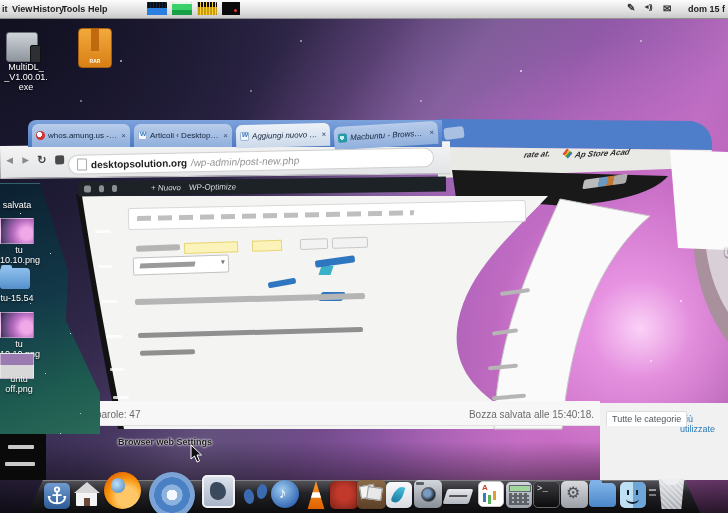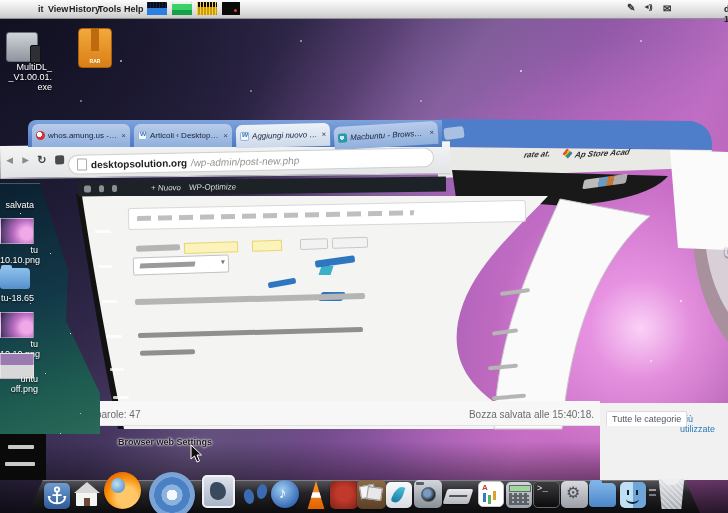--- a/index.html
+++ b/index.html
@@ -17,21 +17,21 @@
     box-shadow:120px 60px rgba(255,255,255,.7),300px 40px rgba(255,255,255,.6),520px 70px rgba(255,255,255,.8),
       640px 40px rgba(255,255,255,.6),420px 100px rgba(255,255,255,.5),680px 300px rgba(255,255,255,.8),
       650px 360px rgba(255,255,255,.6),600px 260px rgba(255,255,255,.5),700px 210px rgba(255,255,255,.6),
       250px 90px rgba(255,255,255,.5),80px 100px rgba(255,255,255,.5),560px 330px rgba(255,255,255,.7);}
   
   #genie{position:absolute;inset:0;z-index:10;pointer-events:none;}
   
   #menubar{position:absolute;left:0;top:0;width:728px;height:18px;z-index:50;
     background:linear-gradient(#fcfcfc,#dcdcdc 70%,#c9c9c9);border-bottom:1px solid #8f8f8f;
     font-size:9px;font-weight:bold;color:#222;}
-  .mitem{position:absolute;top:4px;margin-left:36px;}
+  .mitem{position:absolute;top:4px;}
   .applet{position:absolute;top:2px;height:13px;width:20px;background:#0c0c0c;border-radius:1px;overflow:hidden;}
   .applet i{position:absolute;inset:0;display:block;}
   #ap-cpu i{background:linear-gradient(to top,#2a7fe0 0 55%,transparent 55%),repeating-linear-gradient(90deg,rgba(10,40,90,.9) 0 1px,transparent 1px 3px);}
   #ap-mem i{background:linear-gradient(#e8f6ee 0 2px,#3ad06a 2px 8px,#18a048 8px 13px);}
   #ap-net i{background:repeating-linear-gradient(90deg,#ffd22a 0 1px,transparent 1px 3px),linear-gradient(to top,#c89a10 0 60%,transparent 60%);}
   #ap-disk i{background:#0a0a0a;}
   #ap-disk i:after{content:"";position:absolute;right:3px;bottom:3px;width:3px;height:3px;background:#e03a2a;border-radius:50%;}
   .tray{position:absolute;top:3px;font-size:10px;color:#333;}
   
   #tabbar{position:absolute;left:28px;top:120px;width:414px;height:27px;z-index:20;
@@ -106,21 +106,21 @@
   .catitem{position:absolute;left:8px;display:flex;align-items:center;gap:6px;font-size:9.5px;color:#3c434a;}
   .cb{width:8px;height:8px;border:1px solid #8c8f94;background:#fff;border-radius:1px;flex:0 0 auto;}
   
   #tealrect{position:absolute;left:0;top:183px;width:100px;height:251px;z-index:33;
     background:linear-gradient(160deg,#0c2030 0%,#123848 45%,#1d5a50 78%,#2a6a58 100%);
     clip-path:polygon(0 0,40% 0,68% 35%,66% 55%,100% 84%,100% 100%,0 100%);
     box-shadow:inset 0 1px 0 rgba(120,220,220,.35);}
   #tealrect b{position:absolute;left:20px;top:30px;width:1px;height:1px;background:#cfe;box-shadow:30px 40px #bde,10px 90px #ace,50px 120px #bdf,25px 160px #ade,60px 200px #9cd,40px 220px #bde;}
   #blackrect{position:absolute;left:0;top:434px;width:46px;height:46px;z-index:33;background:#0a0a0a;}
   
-  .dlabel{position:absolute;color:#fff;font-size:9px;text-align:right;text-shadow:0 1px 2px rgba(0,0,0,.9);line-height:10px;z-index:42;}
+  .dlabel{position:absolute;color:#fff;font-size:9px;text-align:center;text-shadow:0 1px 2px rgba(0,0,0,.9);line-height:10px;z-index:42;}
   #ic-multidl{position:absolute;left:6px;top:32px;width:30px;height:28px;z-index:42;
     background:linear-gradient(#cfd4da,#8f959d);border-radius:3px;border:1px solid #6a6f76;}
   #ic-multidl:after{content:"";position:absolute;right:-4px;bottom:-2px;width:9px;height:16px;background:#2c2f33;border:1px solid #111;border-radius:2px;}
   #ic-rar{position:absolute;left:78px;top:28px;width:32px;height:38px;z-index:42;
     background:linear-gradient(#f2a93b,#d97f16);border-radius:4px;border:1px solid #a85f10;}
   #ic-rar:before{content:"";position:absolute;left:12px;top:0;width:8px;height:22px;background:#c06a10;}
   #ic-rar:after{content:"RAR";position:absolute;left:0;right:0;bottom:3px;text-align:center;font-size:5px;color:#fff;font-weight:bold;}
   .thumb{position:absolute;left:0;width:32px;height:24px;z-index:42;border:1px solid rgba(255,255,255,.4);
     background:radial-gradient(circle at 80% 60%,#f0a8e8 0 20%,#b86cc0 45%,#5c4478 80%,#2c2440 100%);}
   #thumb-off{background:linear-gradient(#9a7ab0 0 45%,#d8d8d8 45% 100%);}
@@ -335,21 +335,21 @@
   <div class="dlabel" style="left:0;top:62px;width:52px">
     <span>MultiDL_</span><br>
     <span>_V1.00.01.</span><br>
     <span>exe</span>
   </div>
   <div id="ic-rar"></div>
   <div class="dlabel" style="left:0;top:200px;width:34px">salvata</div>
   <div class="thumb" style="top:218px"></div>
   <div class="dlabel" style="left:0;top:245px;width:38px">tu 10.10.png</div>
   <div id="ic-folder"></div>
-  <div class="dlabel" style="left:0;top:293px;width:34px">tu-18.65</div>
+  <div class="dlabel" style="left:0;top:293px;width:34px">tu-15.54</div>
   <div class="thumb" style="top:312px"></div>
   <div class="dlabel" style="left:0;top:339px;width:38px">tu 10.10.png</div>
   <div class="thumb" id="thumb-off" style="top:353px"></div>
   <div class="dlabel" style="left:0;top:374px;width:38px">untu off.png</div>
   <span id="watermark">U.U</span>
 
   <div id="dockshelf"></div>
   <div class="di" id="dk-anchor" style="left:44px;top:483px;width:26px;height:26px">
     <svg viewBox="0 0 24 24">
         <circle cx="12" cy="5" r="2.4" fill="none" stroke="#fff" stroke-width="2"></circle>

